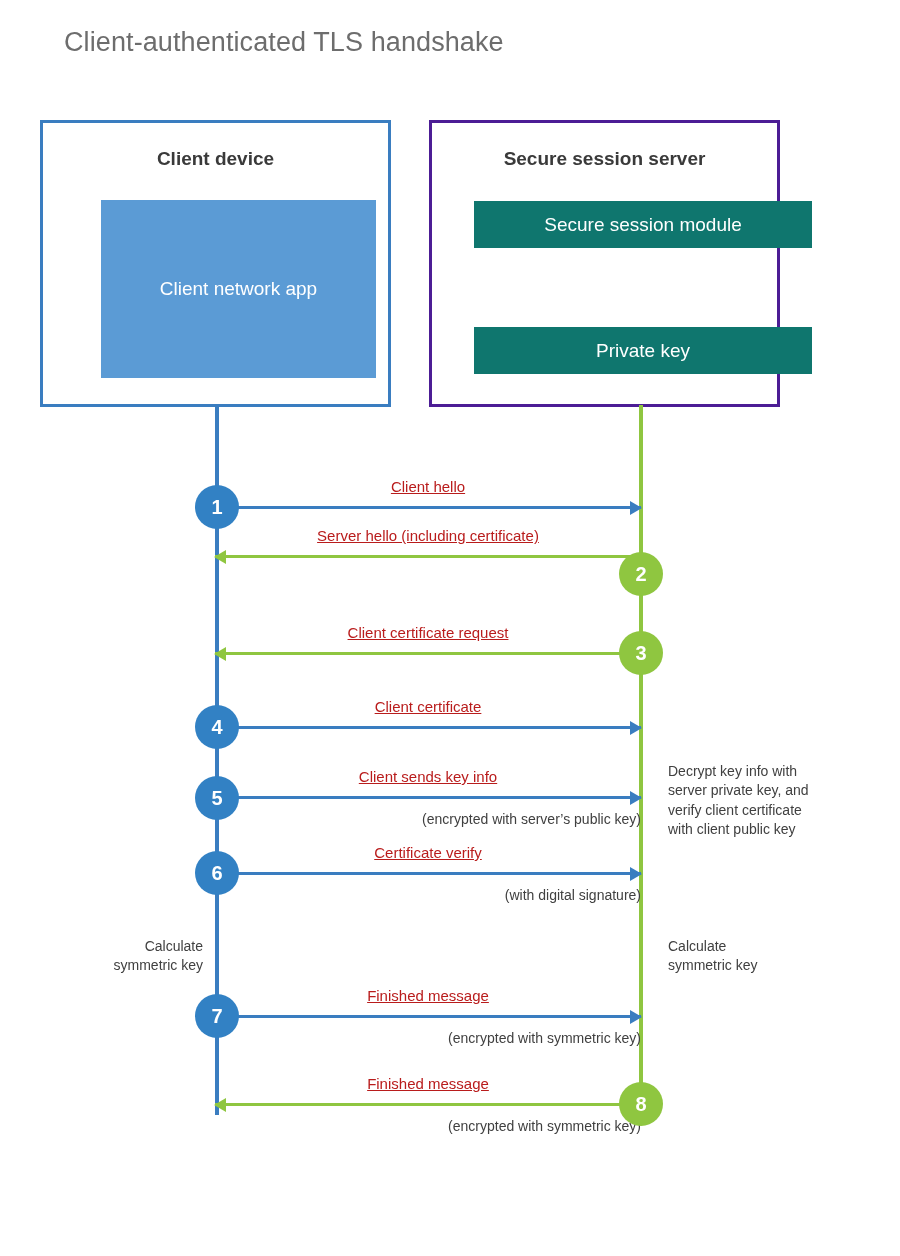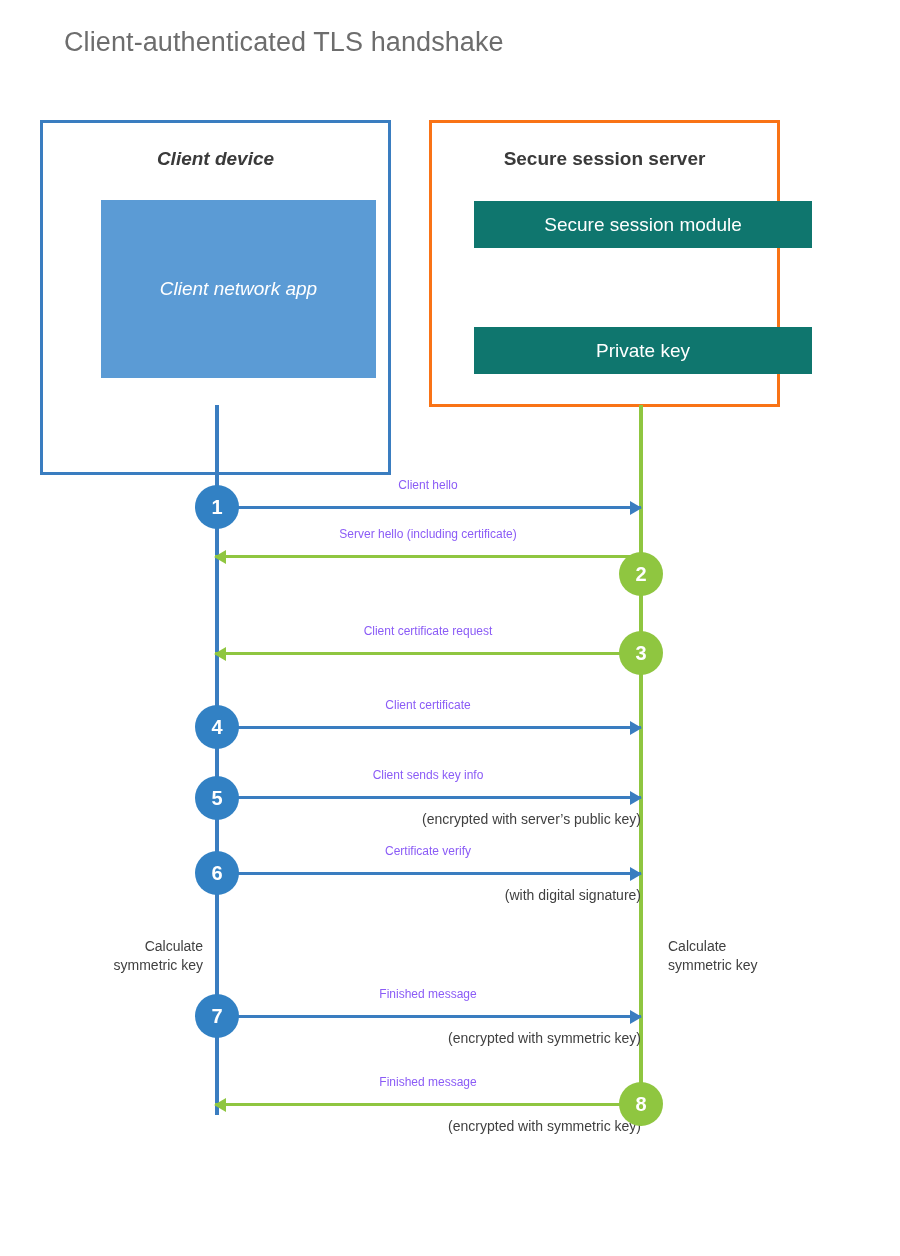--- a/index.html
+++ b/index.html
@@ -35,30 +35,29 @@
   
   .participant-box {
     position: absolute;
     background: #ffffff;
     box-sizing: border-box;
   }
   #client-box {
     left: 40px;
     top: 120px;
     width: 351px;
-    height: 355px;
+    height: 287px;
     border: 3px solid #3a7dc0;
-    font-style: italic;
   }
   #server-box {
     left: 429px;
     top: 120px;
     width: 351px;
     height: 287px;
-    border: 3px solid #f97316;
+    border: 3px solid #4c1d95;
   }
   .participant-title {
     position: absolute;
     left: 0;
     right: 0;
     top: 25px;
     text-align: center;
     font-size: 19px;
     font-weight: bold;
     color: #3a3a3a;
@@ -152,25 +151,26 @@
     border-right: 12px solid #8fc640;
   }
   .msg.to-server .line { background: #3a7dc0; }
   .msg.to-client .line { background: #8fc640; }
 
   .msg-label {
     position: absolute;
     left: 0;
     width: 426px;
     text-align: center;
-    font-size: 12px;
+    font-size: 15px;
     font-weight: 400;
-    color: #8b5cf6;
+    color: #b91c1c;
     top: -28px;
     white-space: nowrap;
+    text-decoration: underline;
   }
   .msg-sublabel {
     position: absolute;
     left: 0;
     width: 426px;
     text-align: right;
     font-size: 14px;
     font-weight: 400;
     color: #404040;
     top: 15px;
@@ -292,20 +292,24 @@
   <div class="step-circle client-side" style="top:994px">7</div>
 
   <div class="msg to-client" style="top:1103px">
     <div class="line"></div>
     <div class="head"></div>
     <div class="msg-label">Finished message</div>
     <div class="msg-sublabel">(encrypted with symmetric key)</div>
   </div>
   <div class="step-circle server-side" style="top:1082px">8</div>
 
+  <div class="side-note right" style="top:762px; width:190px;">Decrypt key info with
+server private key, and
+verify client certificate
+with client public key</div>
 
   <div class="side-note left" style="top:937px;">Calculate
 symmetric key</div>
 
   <div class="side-note right" style="top:937px; width:190px;">Calculate
 symmetric key</div>
 
 </div>
 
 </body></html>

